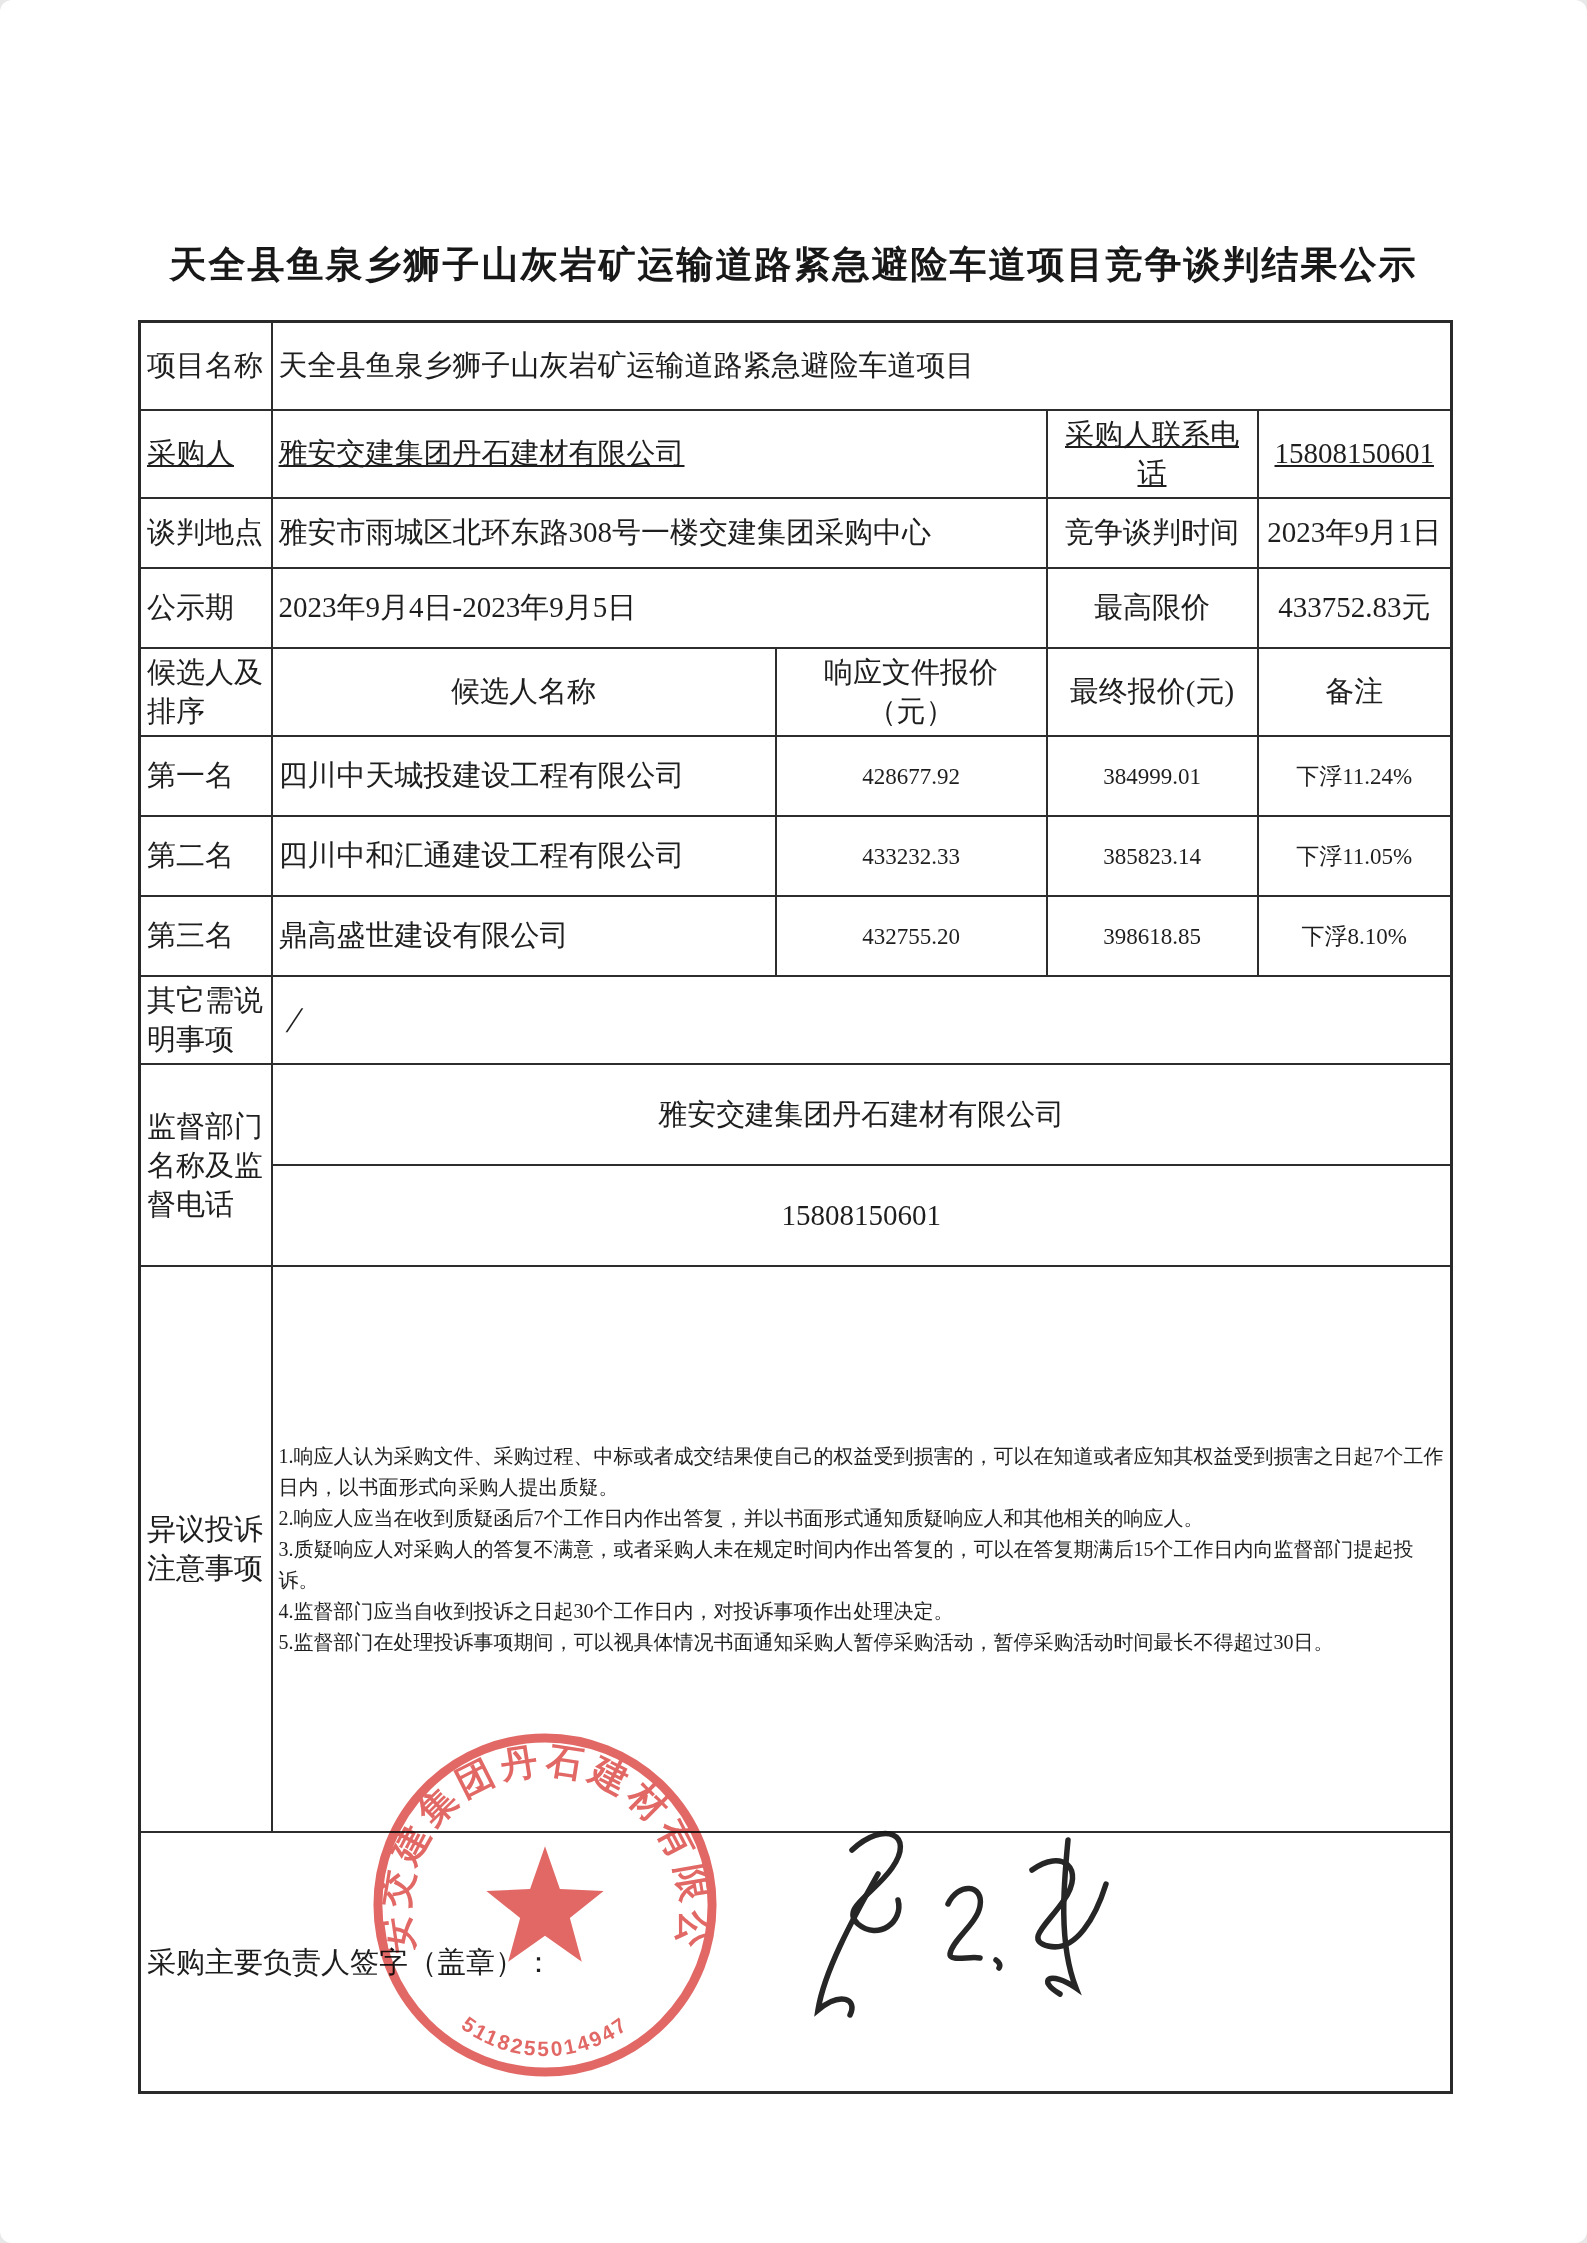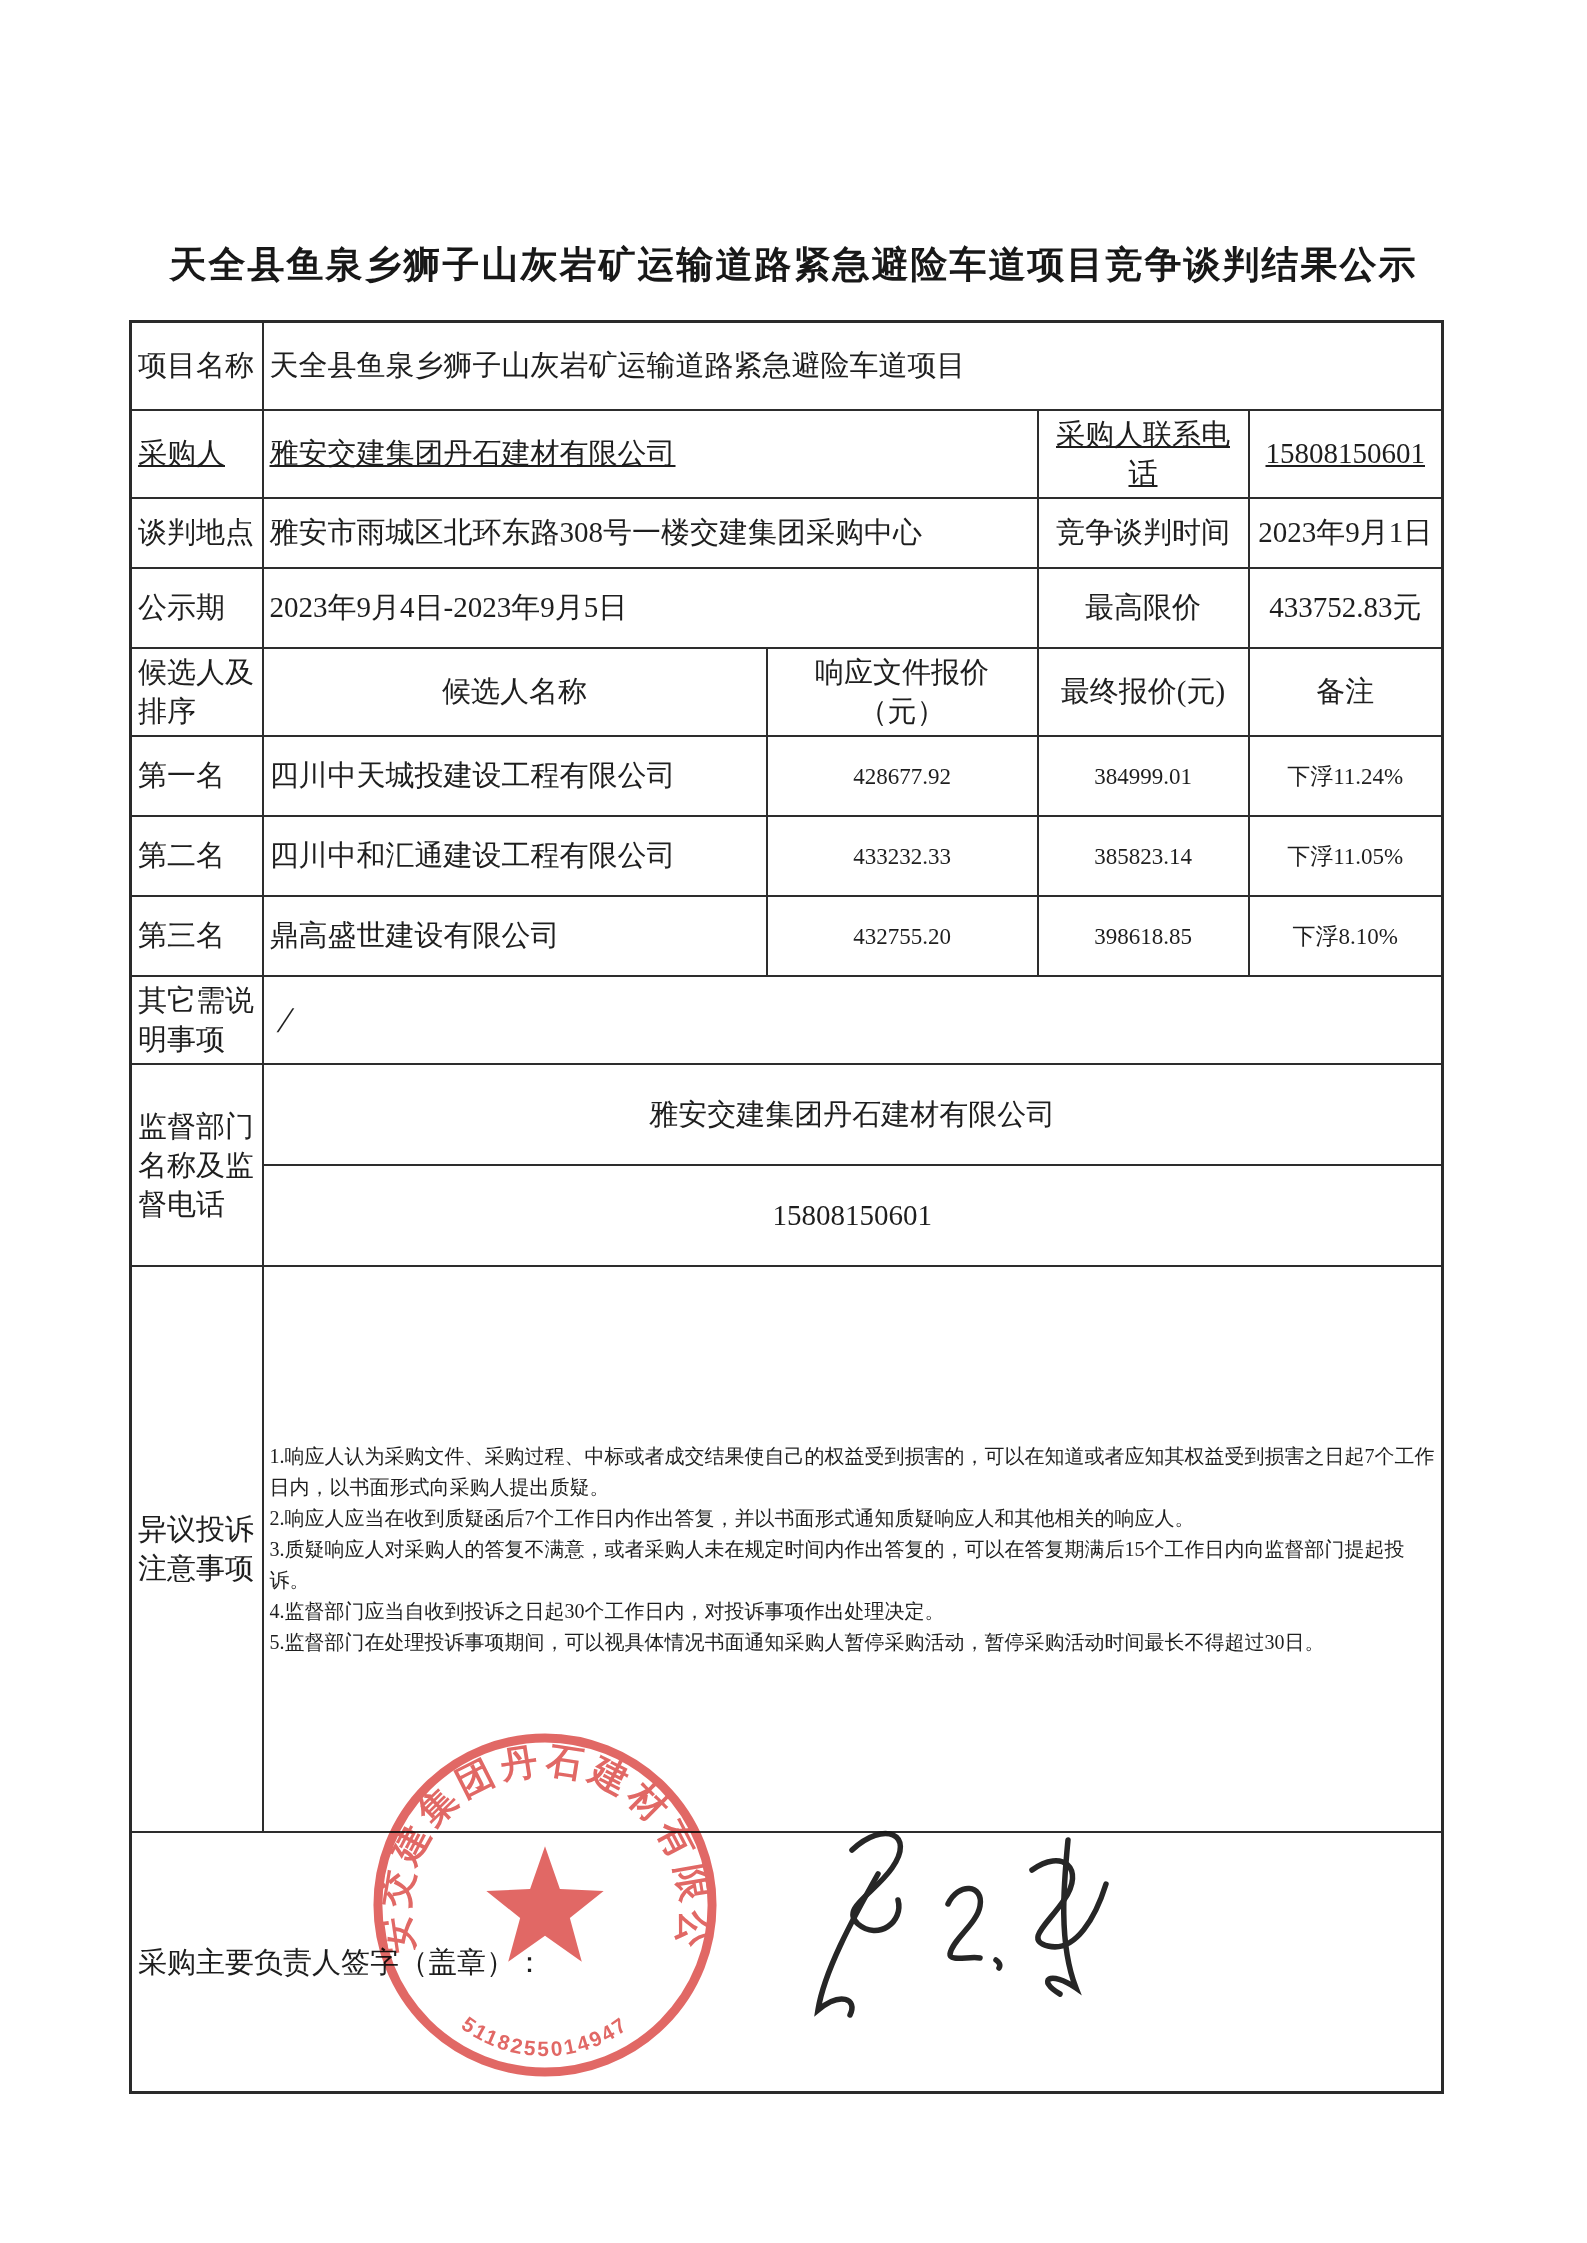--- a/index.html
+++ b/index.html
@@ -3,35 +3,36 @@
 <meta charset="utf-8">
 <style>
   html,body{margin:0;padding:0;background:#e8e8e8;}
   .page{
     position:relative;
     width:1587px;height:2243px;
     background:#ffffff;
     font-family:"Liberation Serif","DejaVu Serif",serif;
     color:#1e1e1e;
     overflow:hidden;
+    border-radius:12px;
   }
   .doc-title{
     position:absolute;
     top:240px;left:0;width:100%;
     text-align:center;
     font-family:"Liberation Sans","DejaVu Sans",sans-serif;
     font-weight:700;
     font-size:37px;
     letter-spacing:2px;
     color:#181818;
     margin:0;
   }
   table.results{
     position:absolute;
-    left:129px;top:320px;
+    left:138px;top:320px;
     width:1312px;
     border-collapse:collapse;
     table-layout:fixed;
     font-size:29px;
   }
   table.results td{
     border:2px solid #2d2d2d;
     vertical-align:middle;
     line-height:1.35;
     padding:4px 6px;

